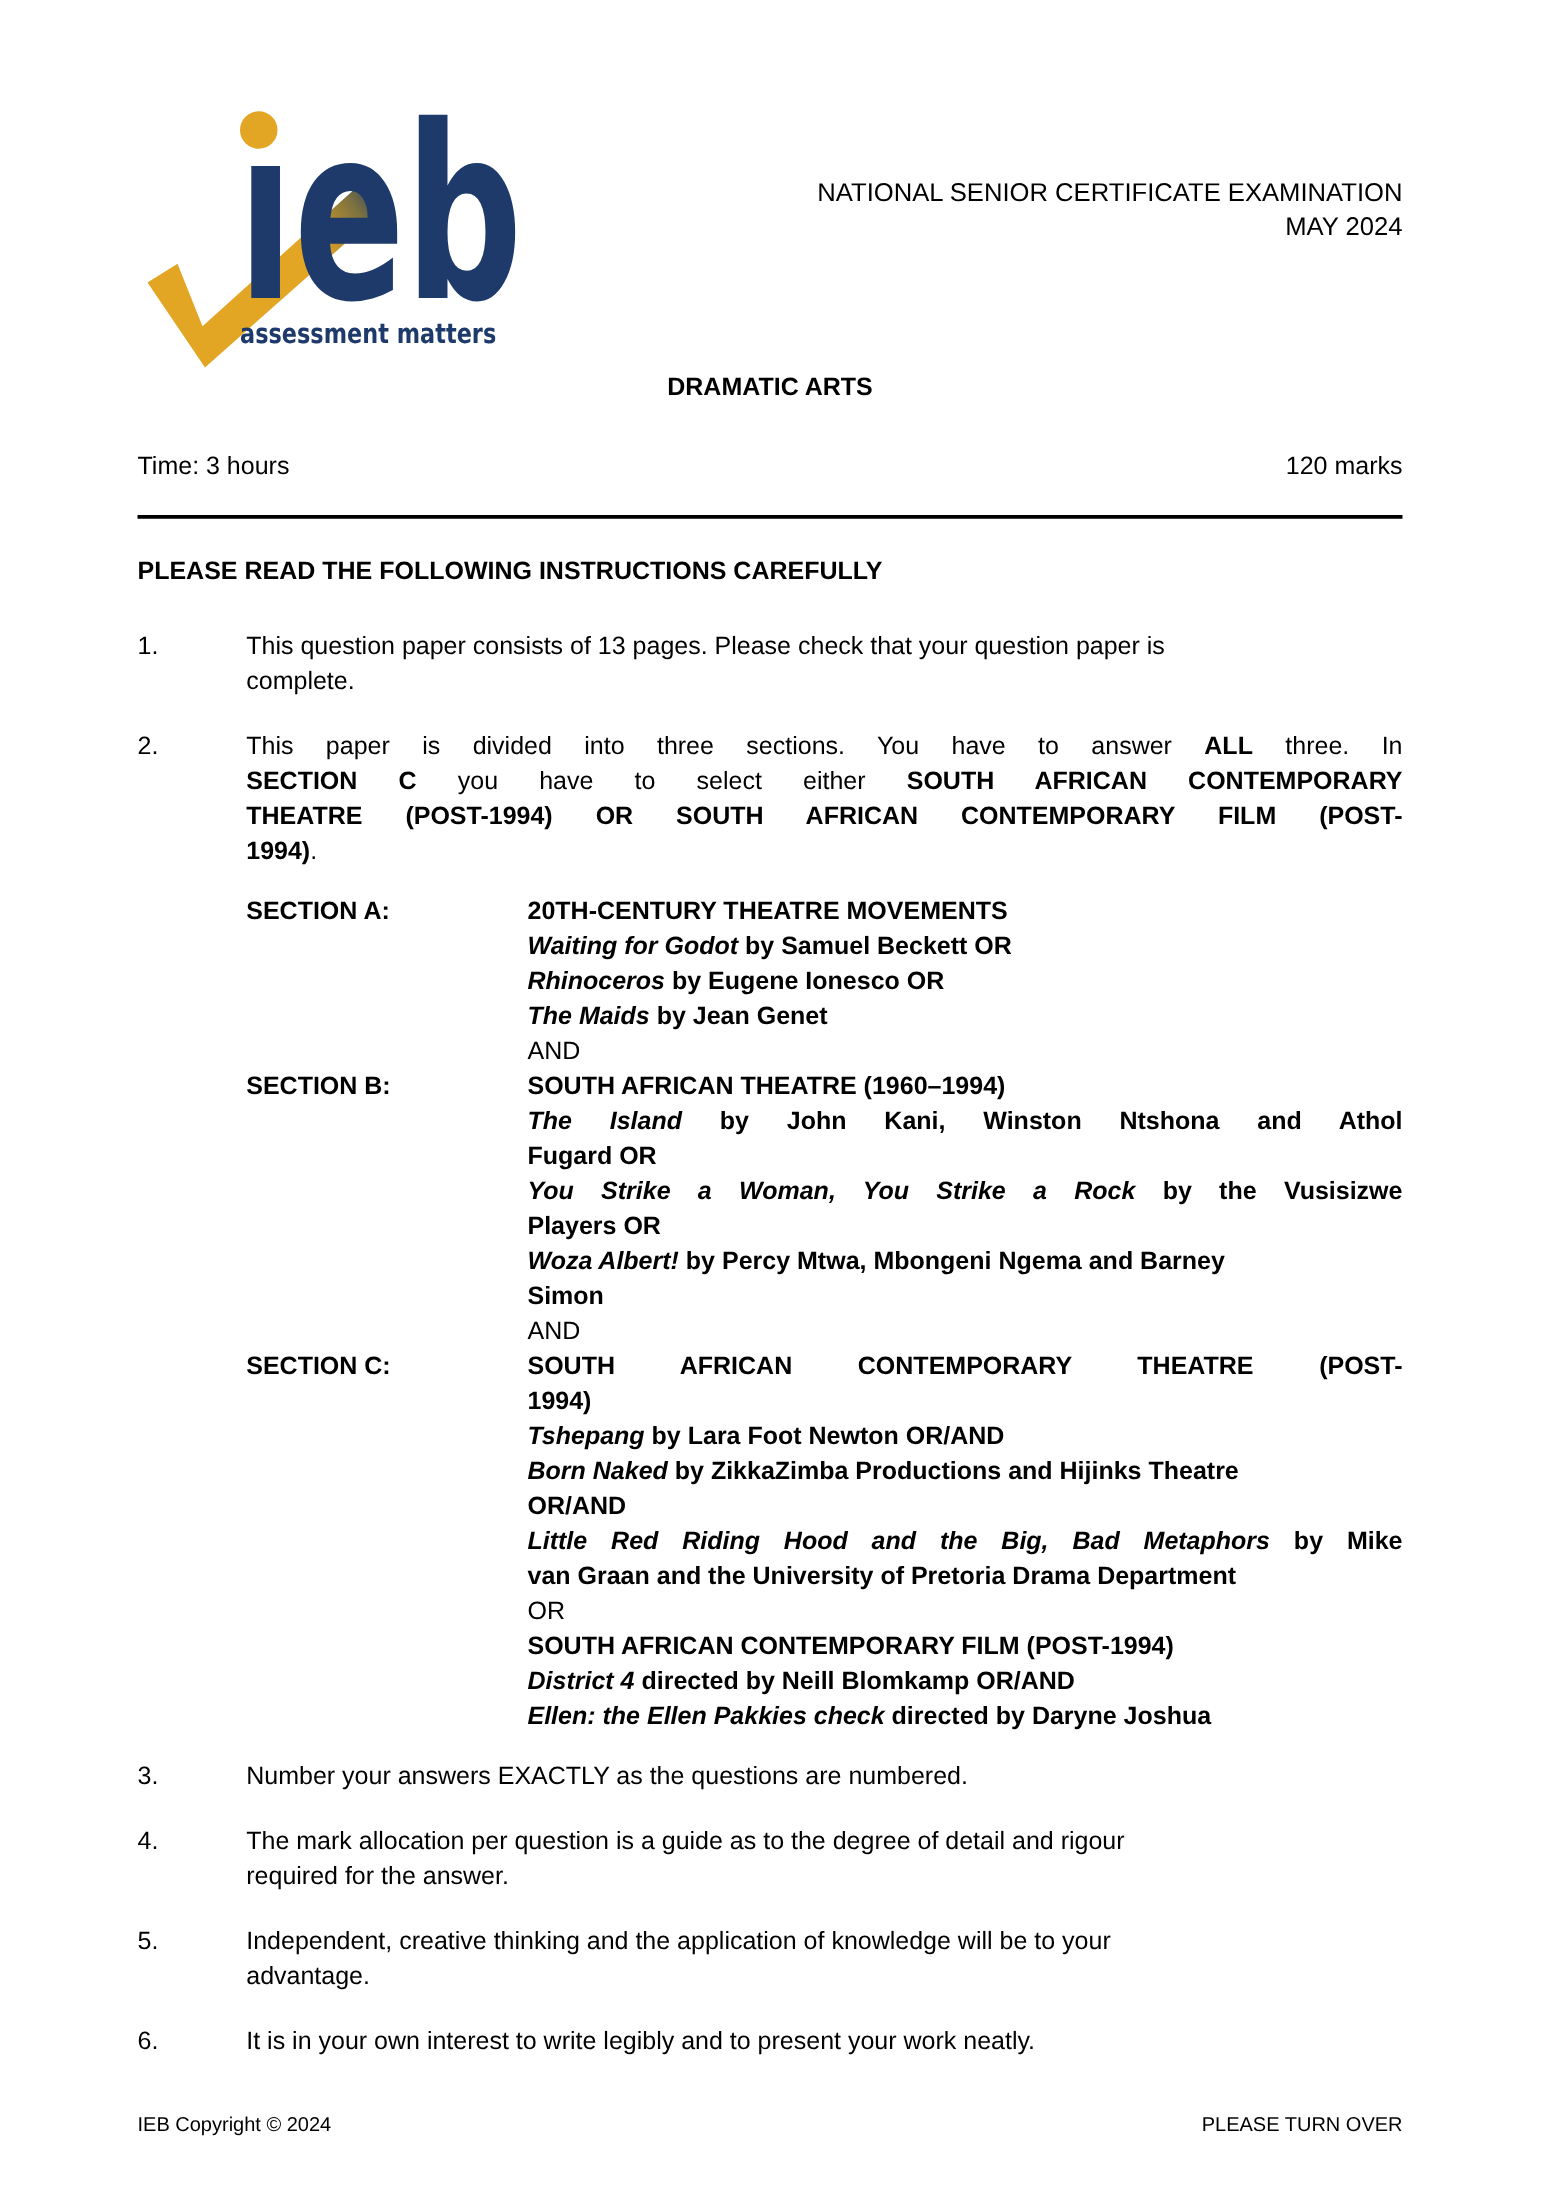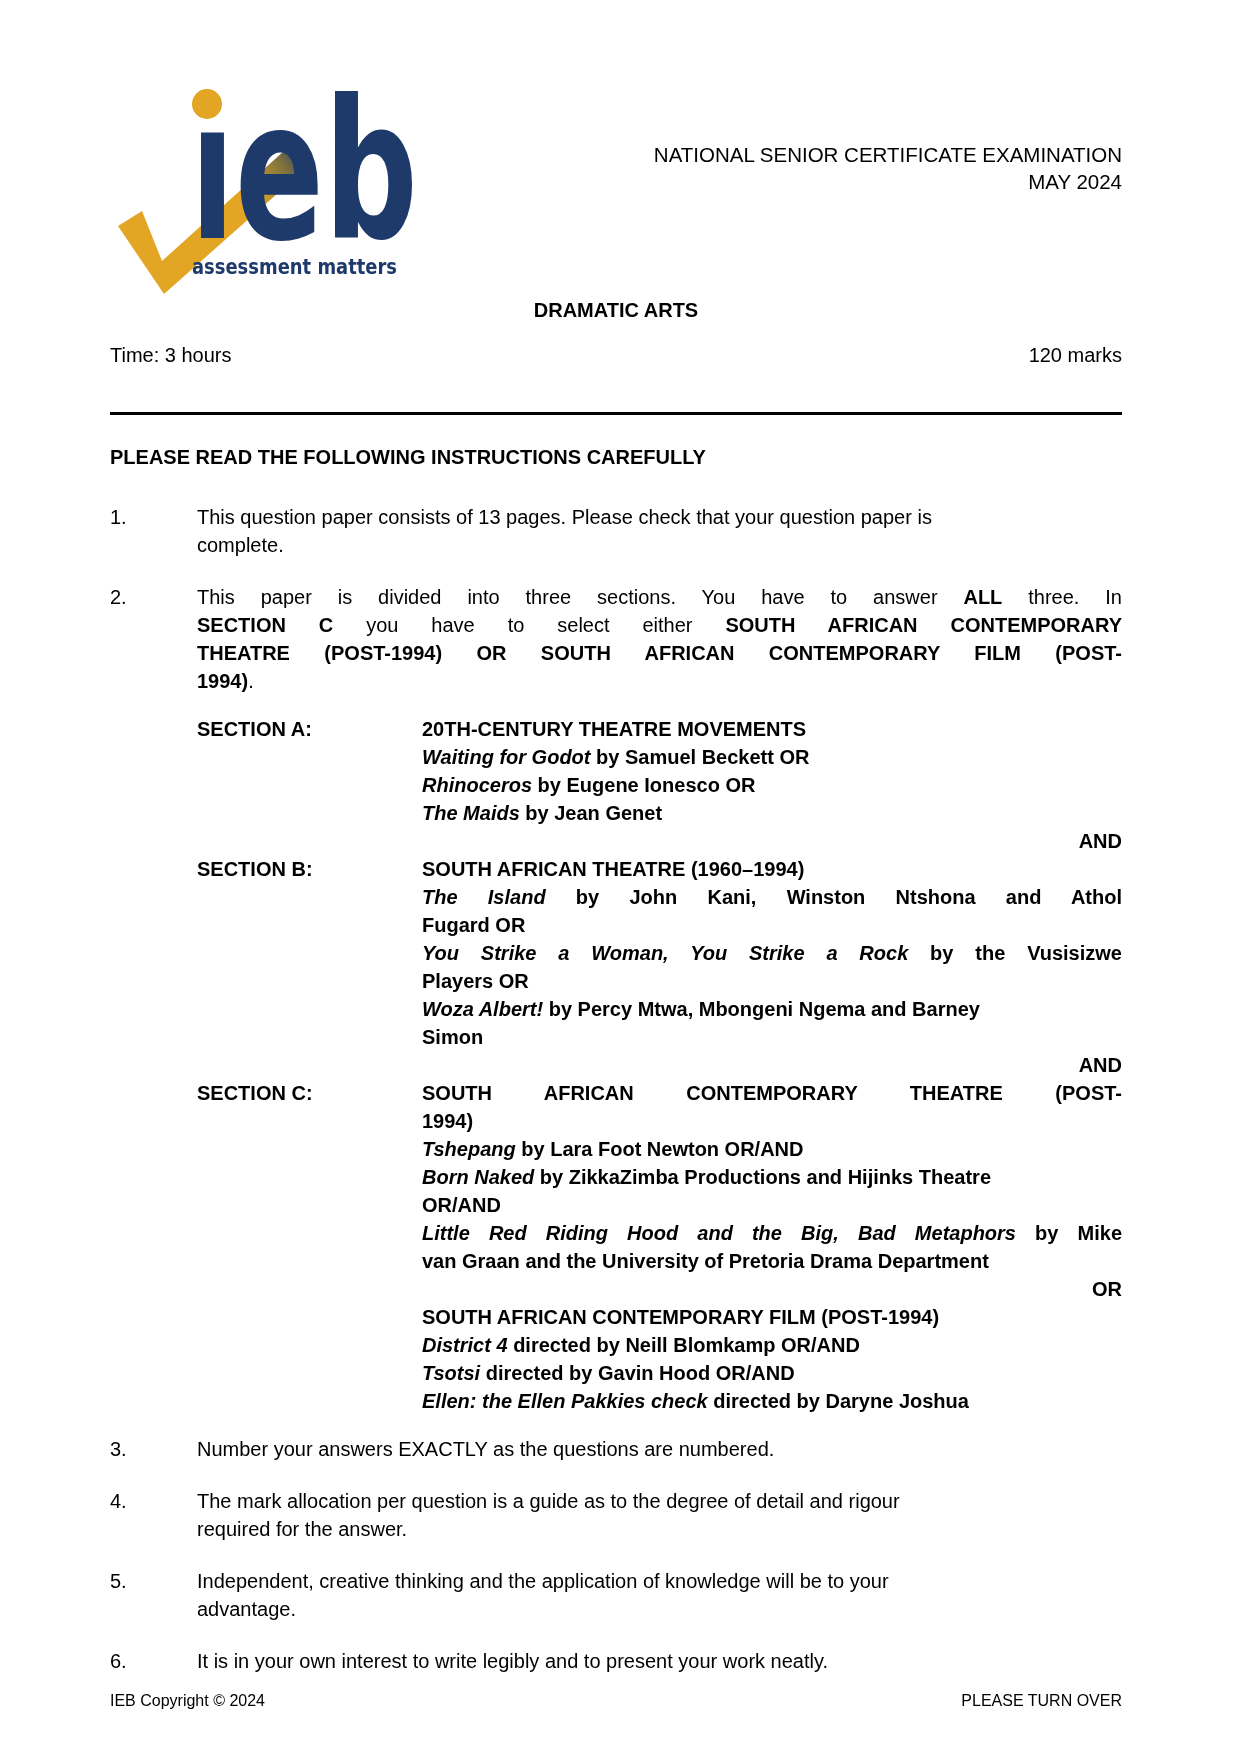--- a/index.html
+++ b/index.html
@@ -5,38 +5,38 @@
   html,body{margin:0;padding:0;}
   body{
     width:1240px;height:1754px;position:relative;background:#ffffff;
     font-family:"Liberation Sans",sans-serif;font-size:20px;color:#000;
     -webkit-font-smoothing:antialiased;
   }
   .page{position:absolute;left:110px;top:0;width:1012px;height:1754px;}
   .logo{position:absolute;left:-10px;top:68px;width:345px;height:238px;}
   .head-right{position:absolute;right:0;top:141px;text-align:right;line-height:27px;font-size:20.5px;}
   .subject{position:absolute;top:299px;left:0;width:100%;text-align:center;font-weight:bold;}
-  .time-row{position:absolute;top:344px;left:0;width:100%;display:flex;justify-content:space-between;}
+  .time-row{position:absolute;top:362px;left:0;width:100%;display:flex;justify-content:space-between;}
   .rule{position:absolute;top:412px;left:0;width:100%;height:2.5px;background:#000;}
   .instr-heading{position:absolute;top:446px;left:0;font-weight:bold;}
   .items{position:absolute;top:503px;left:0;width:1012px;}
   .item{display:flex;}
   .item .num{width:87px;flex-shrink:0;line-height:28px;}
   .item .body{flex:1;}
   .line{min-height:28px;line-height:28px;}
   .line.stretch{text-align:justify;text-align-last:justify;}
   .b{font-weight:bold;}
   .i{font-style:italic;}
   .mb24{margin-bottom:24px;}
   .mb20{margin-bottom:20px;}
   .sections{margin-left:87px;margin-bottom:20px;}
   .sec-row{display:flex;justify-content:flex-end;}
   .sec-label{width:225px;flex-shrink:0;font-weight:bold;line-height:28px;}
   .sec-lines{width:700px;}
-  .connector{margin-left:225px;width:700px;text-align:right;font-weight:bold;line-height:28px;}
+  .connector{margin-left:225px;width:700px;text-align:left;font-weight:normal;line-height:28px;}
   .footer{position:absolute;top:1692px;left:0;width:100%;display:flex;justify-content:space-between;font-size:16px;}
 </style>
 </head>
 <body>
 
 <div class="page">
 
   <svg class="logo" viewBox="0 0 345 238">
     <defs>
       <linearGradient id="swooshGrad" gradientUnits="userSpaceOnUse" x1="62" y1="193" x2="212" y2="90">
@@ -123,21 +123,20 @@
             <div class="line stretch"><span class="b i">Little Red Riding Hood and the Big, Bad Metaphors</span><span class="b"> by Mike</span></div>
             <div class="line"><span class="b">van Graan and the University of Pretoria Drama Department</span></div>
           </div>
         </div>
         <div class="connector">OR</div>
         <div class="sec-row">
           <div class="sec-label"></div>
           <div class="sec-lines">
             <div class="line"><span class="b">SOUTH AFRICAN CONTEMPORARY FILM (POST-1994)</span></div>
             <div class="line"><span class="b i">District 4</span><span class="b"> directed by Neill Blomkamp OR/AND</span></div>
-            <div class="line"><span class="b i">Tsotsi</span><span class="b"> directed by Gavin Hood OR/AND</span></div>
             <div class="line"><span class="b i">Ellen: the Ellen Pakkies check</span><span class="b"> directed by Daryne Joshua</span></div>
           </div>
         </div>
       </div>
 
     <div class="item mb24">
       <div class="num">3.</div>
       <div class="body">
           <div class="line"><span>Number your answers EXACTLY as the questions are numbered.</span></div>
         </div>

